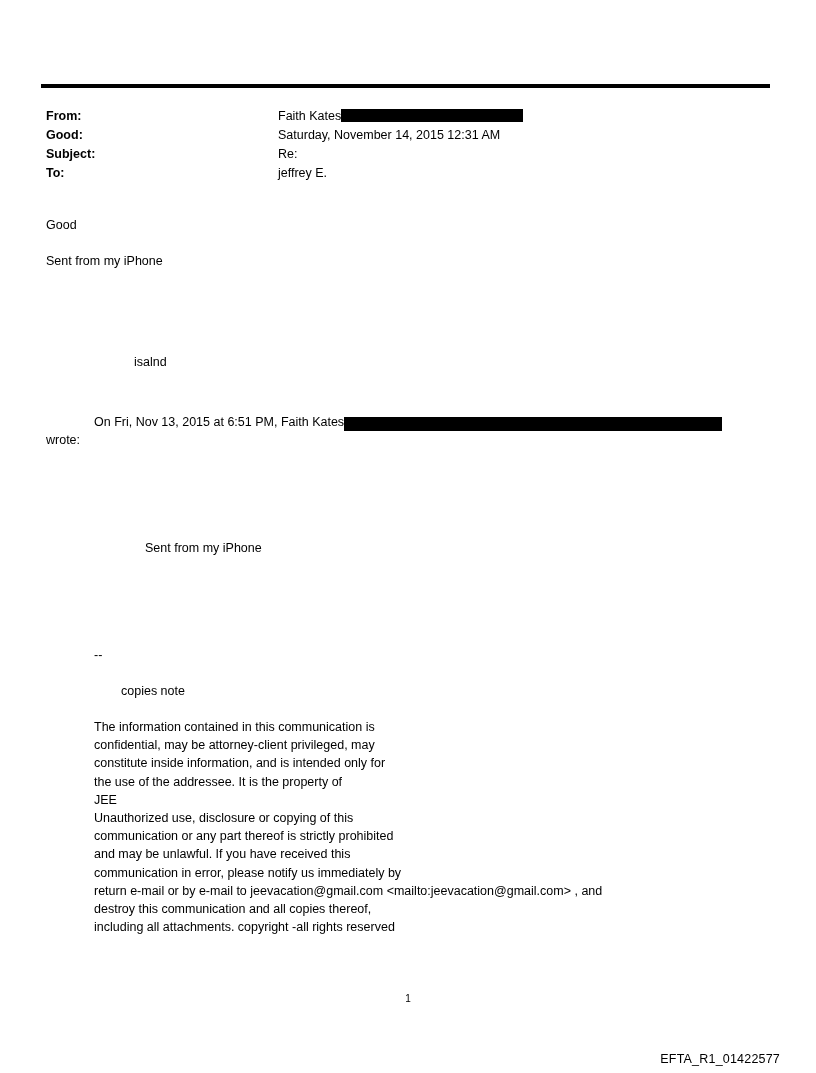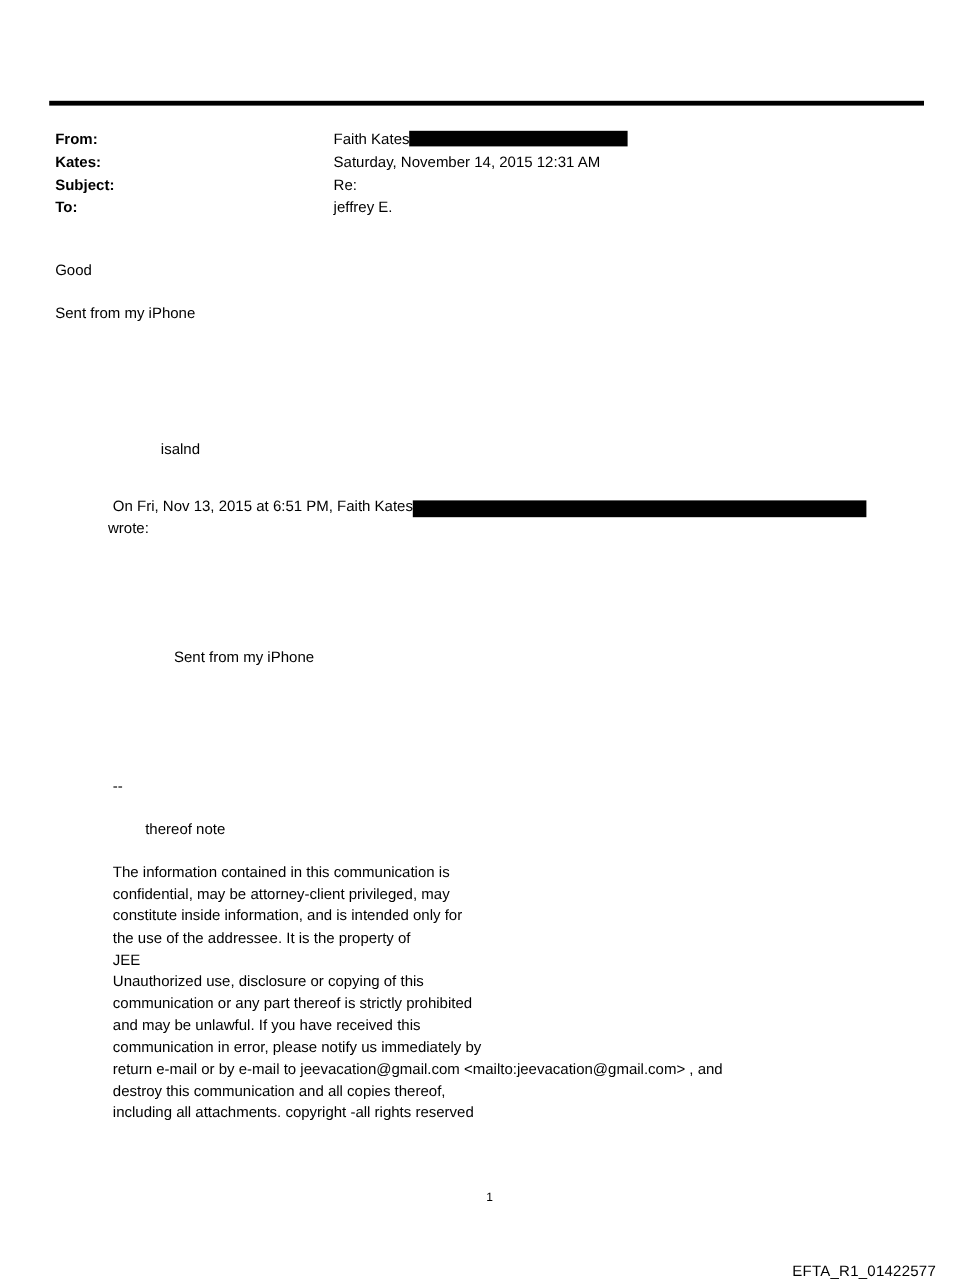--- a/index.html
+++ b/index.html
@@ -69,23 +69,23 @@
     line-height: 18px;
     white-space: pre-wrap;
   }
   .lvl0 { left: 46px; }
   .lvl1 { left: 94px; }
   .lvl2 { left: 145px; }
 
   #p-good      { top: 216px; }
   #p-sentfrom  { top: 252px; }
   #p-on-nov13  { top: 288px; width: 730px; }
-  #p-isalnd    { top: 365px; padding-left: 40px; }
+  #p-isalnd    { top: 353px; padding-left: 40px; }
   #p-on-fri    { top: 413px; width: 700px; }
-  #p-wrote2    { left: 46px; top: 431px; margin-left: 44px; }
+  #p-wrote2    { left: 46px; top: 431px; }
   #p-quote1    { top: 485px; line-height: 18.5px; }
   #p-quote2    { top: 539px; }
   #p-dashes    { top: 646px; }
   #p-please    { left: 121px; top: 682px; }
   #p-disclaim  { top: 718px; line-height: 18.2px; width: 620px; }
 
   .redact-fri {
     width: 378px;
     height: 14px;
     position: relative;
@@ -113,21 +113,21 @@
 <div class="page">
 
   <div class="top-rule"></div>
 
   <div class="hdr">
     <div class="hdr-row">
       <span class="hdr-label">From:</span>
       <span class="hdr-value"><span>Faith Kates</span><span class="redact redact-from"></span></span>
     </div>
     <div class="hdr-row">
-      <span class="hdr-label">Kates:</span>
+      <span class="hdr-label">Good:</span>
       <span class="hdr-value">Saturday, November 14, 2015 12:31 AM</span>
     </div>
     <div class="hdr-row">
       <span class="hdr-label">Subject:</span>
       <span class="hdr-value">Re:</span>
     </div>
     <div class="hdr-row">
       <span class="hdr-label">To:</span>
       <span class="hdr-value">jeffrey E.</span>
     </div>
@@ -141,21 +141,21 @@
   <div class="p lvl1" id="p-isalnd">isalnd</div>
 
   <div class="p lvl1" id="p-on-fri"><span>On Fri, Nov 13, 2015 at 6:51 PM, Faith Kates</span><span class="redact redact-fri"></span></div>
   <div class="p" id="p-wrote2">wrote:</div>
 
 
   <div class="p lvl2" id="p-quote2">Sent from my iPhone</div>
 
   <div class="p lvl1" id="p-dashes">--</div>
 
-  <div class="p" id="p-please">thereof note</div>
+  <div class="p" id="p-please">copies note</div>
 
   <div class="p lvl1" id="p-disclaim">The information contained in this communication is
 confidential, may be attorney-client privileged, may
 constitute inside information, and is intended only for
 the use of the addressee. It is the property of
 JEE
 Unauthorized use, disclosure or copying of this
 communication or any part thereof is strictly prohibited
 and may be unlawful. If you have received this
 communication in error, please notify us immediately by

